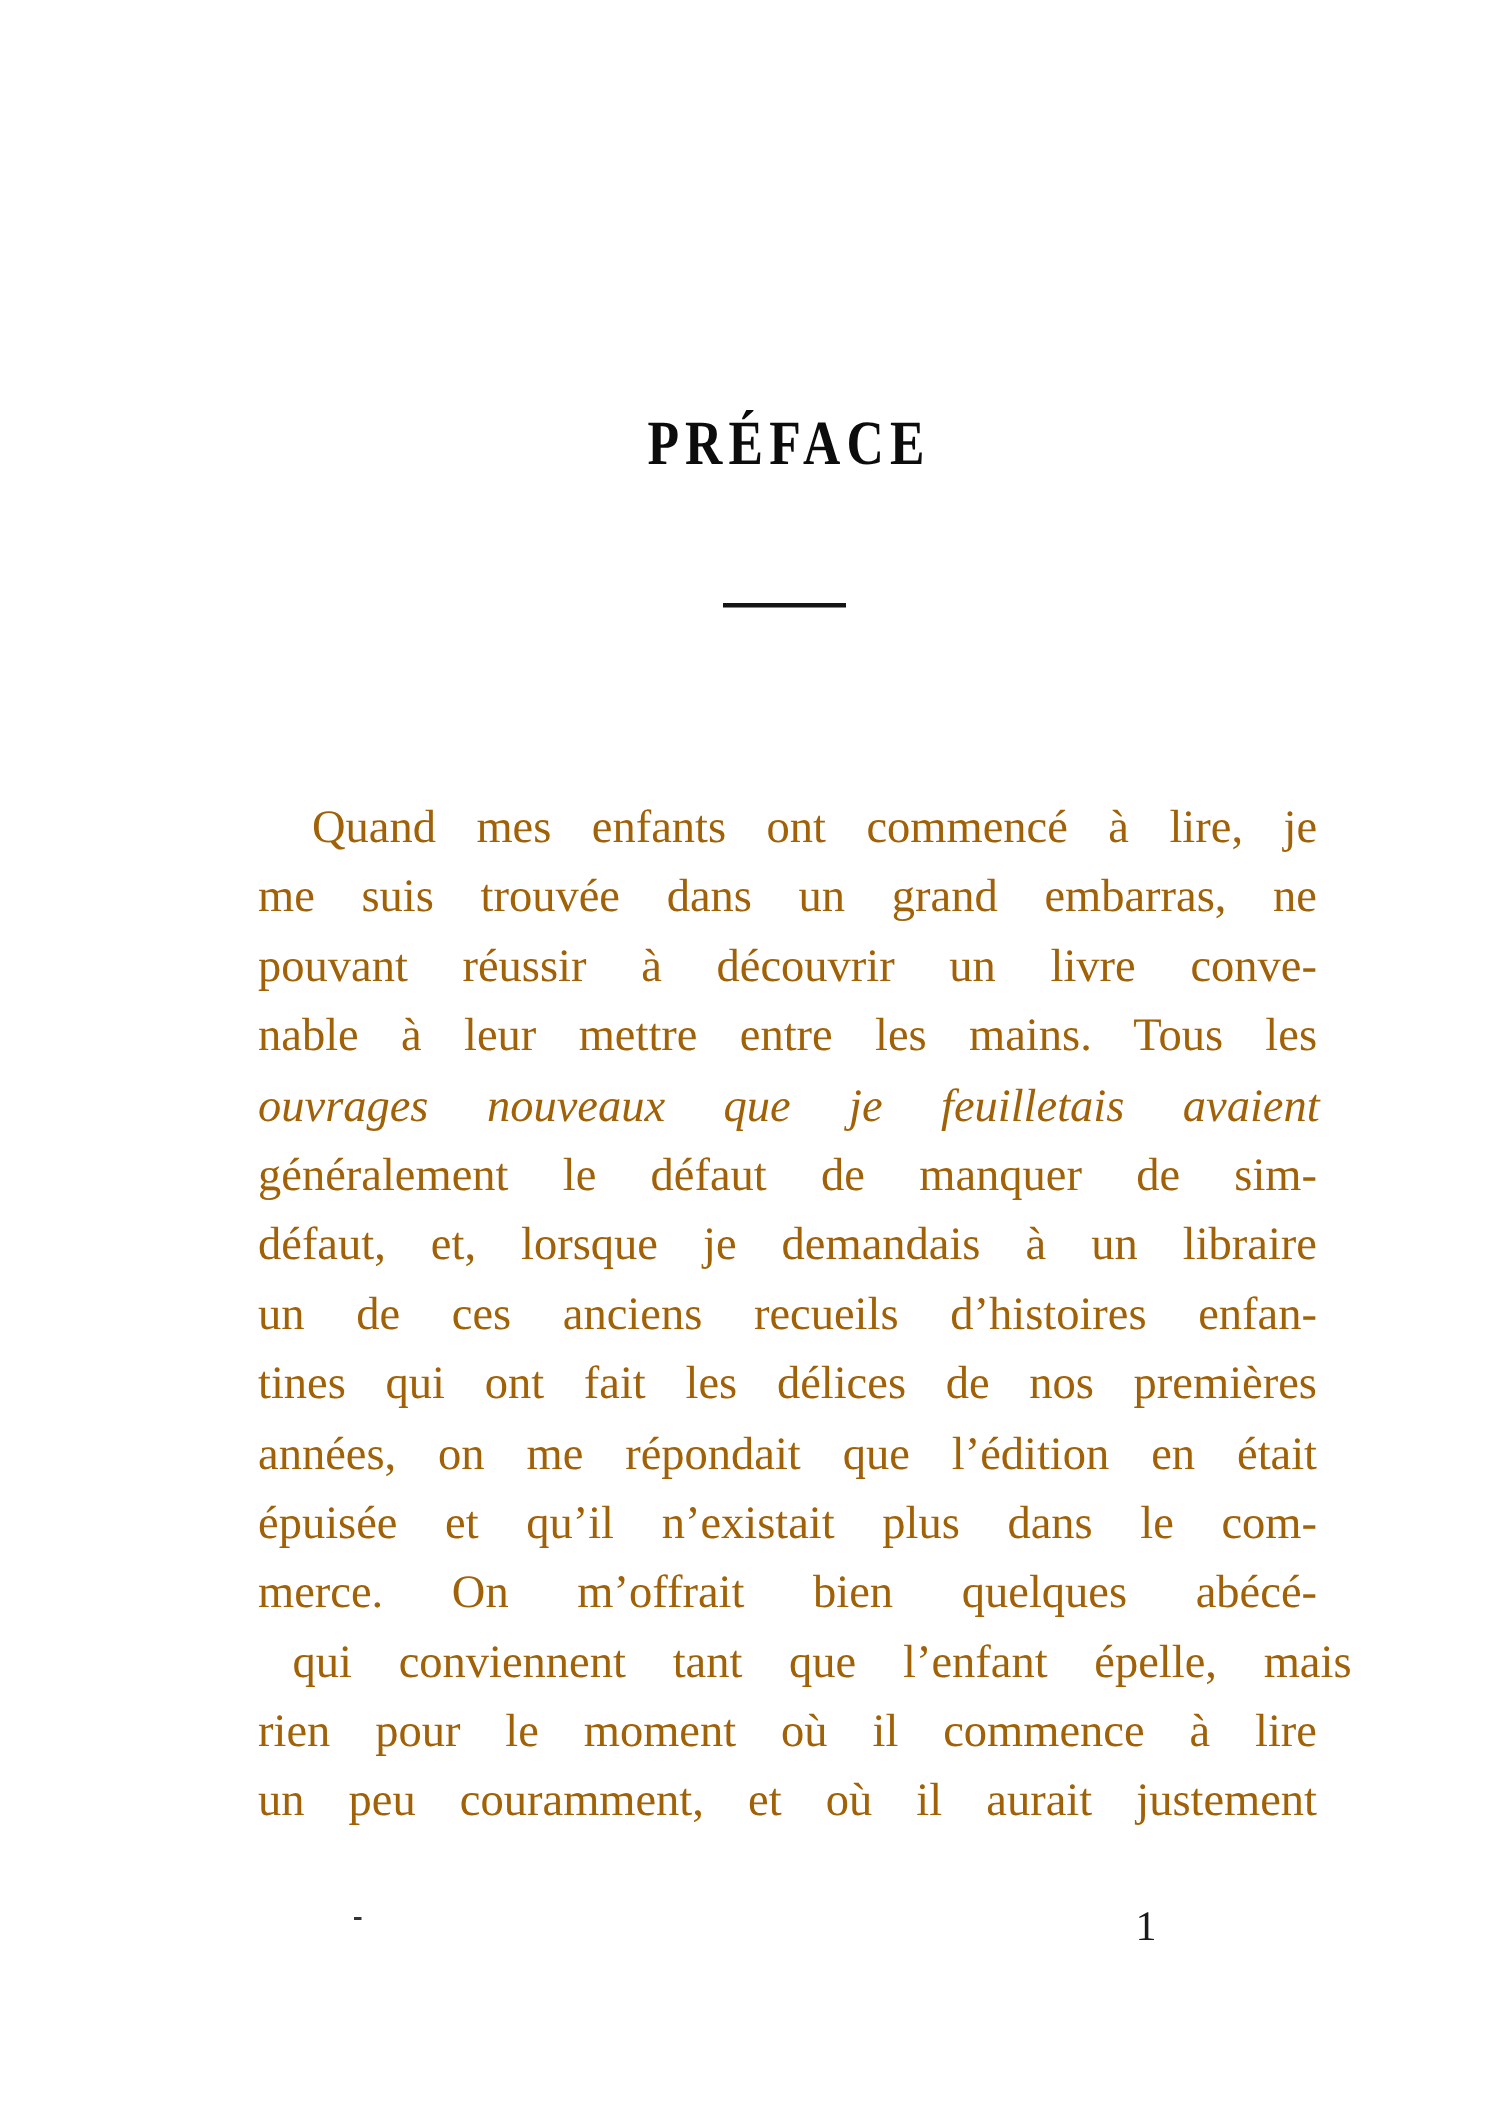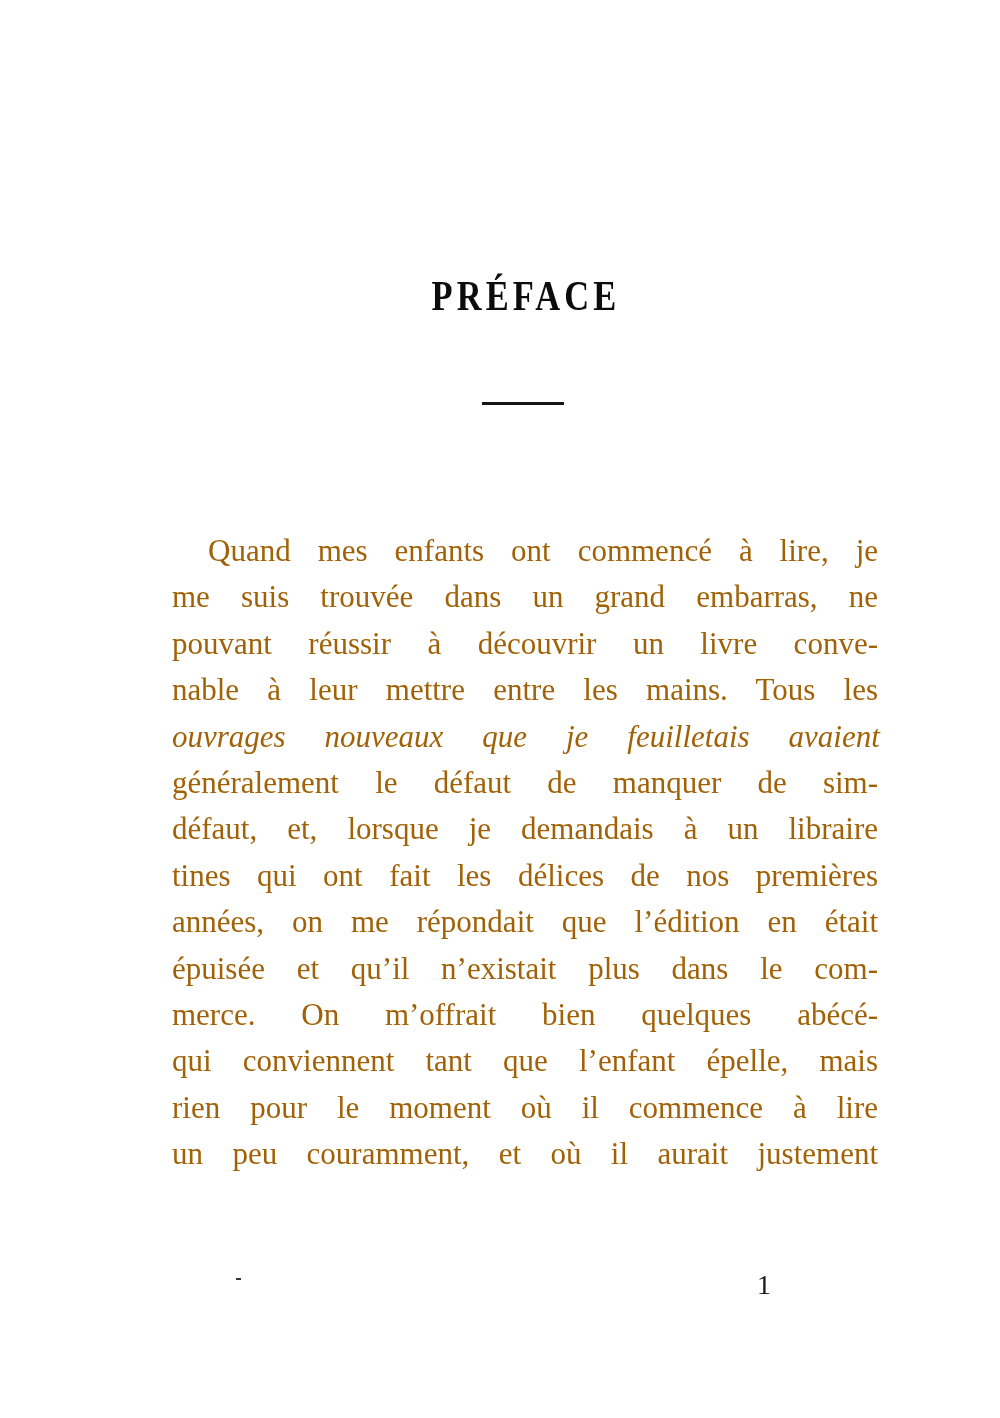--- a/index.html
+++ b/index.html
@@ -93,25 +93,26 @@
   <div class="rule"></div>
 
   <div class="body-text">
     <span class="line first"><span class="line-inner" style="transform: scaleX(1); word-spacing: 19.23px;">Quand mes enfants ont commencé à lire, je</span></span>
     <span class="line"><span class="line-inner" style="transform: scaleX(1); word-spacing: 23.38px; font-family: Liberation Serif, serif;">me suis trouvée dans un grand embarras, ne</span></span>
     <span class="line"><span class="line-inner" style="transform: scaleX(1); word-spacing: 28.71px;">pouvant réussir à découvrir un livre conve-</span></span>
     <span class="line"><span class="line-inner" style="transform: scaleX(1); word-spacing: 20.48px;">nable à leur mettre entre les mains. Tous les</span></span>
     <span class="line"><span class="line-inner" style="transform: scaleX(1); word-spacing: 31.19px; font-style: italic;">ouvrages nouveaux que je feuilletais avaient</span></span>
     <span class="line"><span class="line-inner" style="transform: scaleX(1); word-spacing: 28.44px;">généralement le défaut de manquer de sim-</span></span>
     <span class="line"><span class="line-inner" style="transform: scaleX(1); word-spacing: 22.28px;">défaut, et, lorsque je demandais à un libraire</span></span>
+    <span class="line"><span class="line-inner" style="transform: scaleX(1); word-spacing: 26.71px;">un de ces anciens recueils d’histoires enfan-</span></span>
     <span class="line"><span class="line-inner" style="transform: scaleX(1); word-spacing: 18.73px;">tines qui ont fait les délices de nos premières</span></span>
     <span class="line"><span class="line-inner" style="transform: scaleX(1); word-spacing: 20.19px;">années, on me répondait que l’édition en était</span></span>
     <span class="line"><span class="line-inner" style="transform: scaleX(1); word-spacing: 23.99px;">épuisée et qu’il n’existait plus dans le com-</span></span>
     <span class="line"><span class="line-inner" style="transform: scaleX(1); word-spacing: 38.03px;">merce. On m’offrait bien quelques abécé-</span></span>
-    <span class="line"><span class="line-inner" style="transform: scaleX(1); word-spacing: 23.41px;">qui conviennent tant que l’enfant épelle, mais</span></span>
+    <span class="line"><span class="line-inner" style="transform: scaleX(1); word-spacing: 23.41px; margin-left: 23px;">qui conviennent tant que l’enfant épelle, mais</span></span>
     <span class="line"><span class="line-inner" style="transform: scaleX(1); word-spacing: 22.18px;">rien pour le moment où il commence à lire</span></span>
     <span class="line"><span class="line-inner" style="transform: scaleX(1); word-spacing: 21.66px;">un peu couramment, et où il aurait justement</span></span>
   </div>
 
   <div class="speck" style="left:236px; top:1268px;"></div>
 
   <div class="page-number">1</div>
 
 </div>
 

